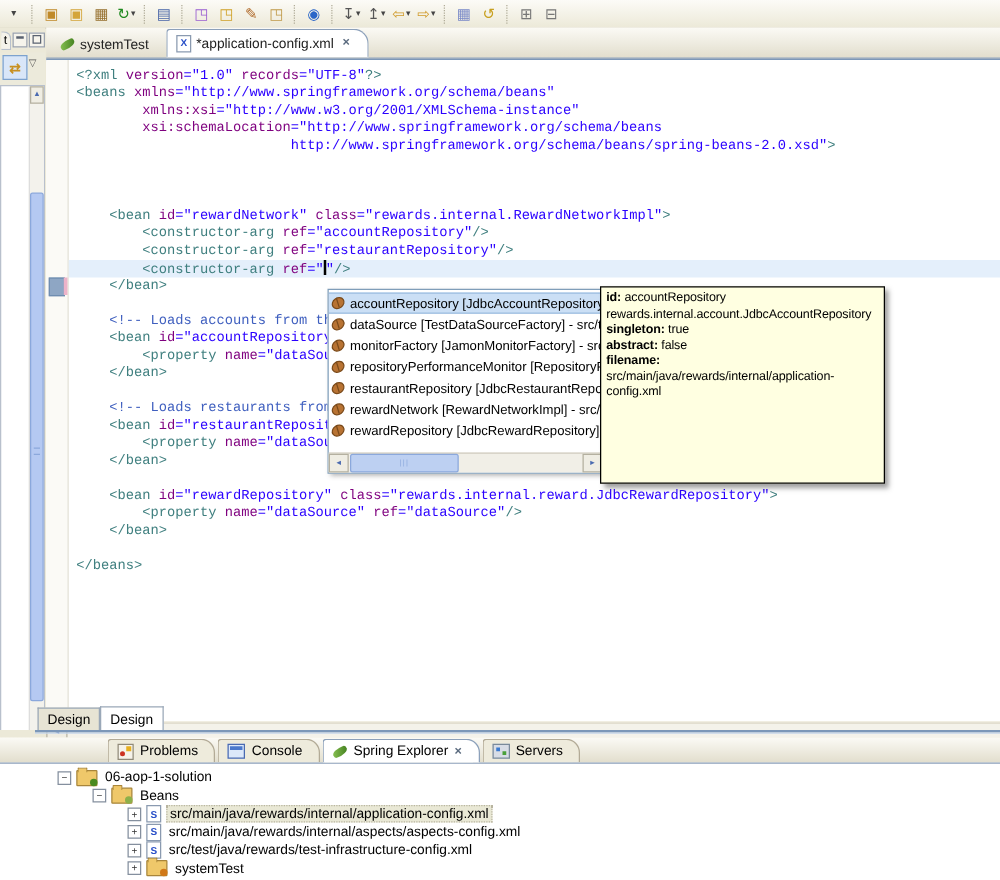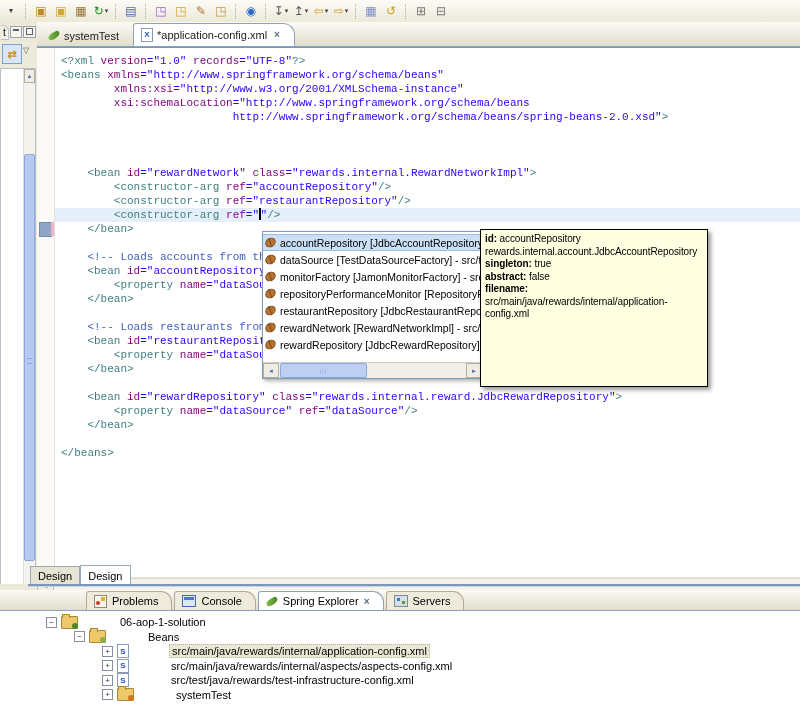--- a/index.html
+++ b/index.html
@@ -91,21 +91,21 @@
   .leaf{width:12px;height:7px;display:inline-block;background:linear-gradient(110deg,#8cc455,#3f7d1c);
         border-radius:80% 20% 80% 20%/60% 40% 60% 40%;transform:rotate(-22deg);}
   .pg{width:10px;height:12px;display:inline-flex;align-items:center;justify-content:center;background:#fff;
       border:1px solid #8a9ab0;font-weight:bold;font-size:8px;color:#2a50c8;}
 
   
   .tree{padding:4px 0 0 0;}
   .trow{height:14.5px;display:flex;align-items:center;gap:4px;white-space:nowrap;}
   .expander{width:9px;height:9px;background:#fff;border:1px solid #848f9e;display:inline-flex;
             align-items:center;justify-content:center;font-size:8px;line-height:7px;color:#333;flex:none;}
-  .t-label{padding:0 2px;margin-left:36px;}
+  .t-label{padding:0 2px;}
   .t-label.selected{background:#e9e8d5;border:1px dotted #b8b4a0;}
   .fold{width:15px;height:11px;position:relative;display:inline-block;background:#efc86a;
         border:1px solid #a8853a;border-radius:1px;flex:none;}
   .fold::before{content:"";position:absolute;left:0;top:-3px;width:6px;height:3px;background:#efc86a;
         border:1px solid #a8853a;border-bottom:none;border-radius:1px 1px 0 0;}
   .fold .dot{position:absolute;right:-1px;bottom:-1px;width:6px;height:6px;border-radius:50%;}
 
   
   .popup{position:absolute;left:262px;top:231px;width:219px;height:146px;background:#fff;
          border:1px solid #7f9db9;box-shadow:2px 2px 4px rgba(80,80,80,.45);z-index:10;}

